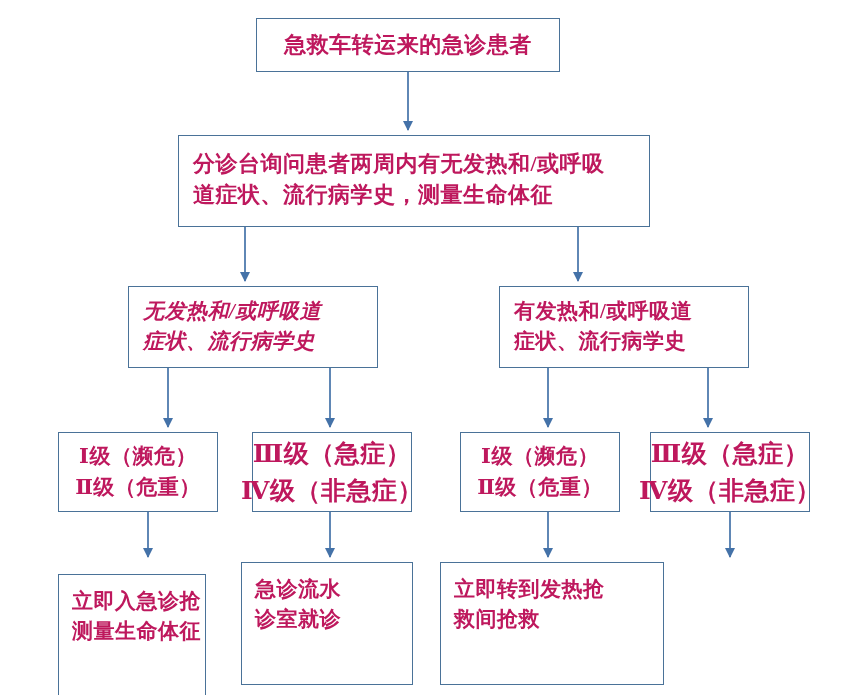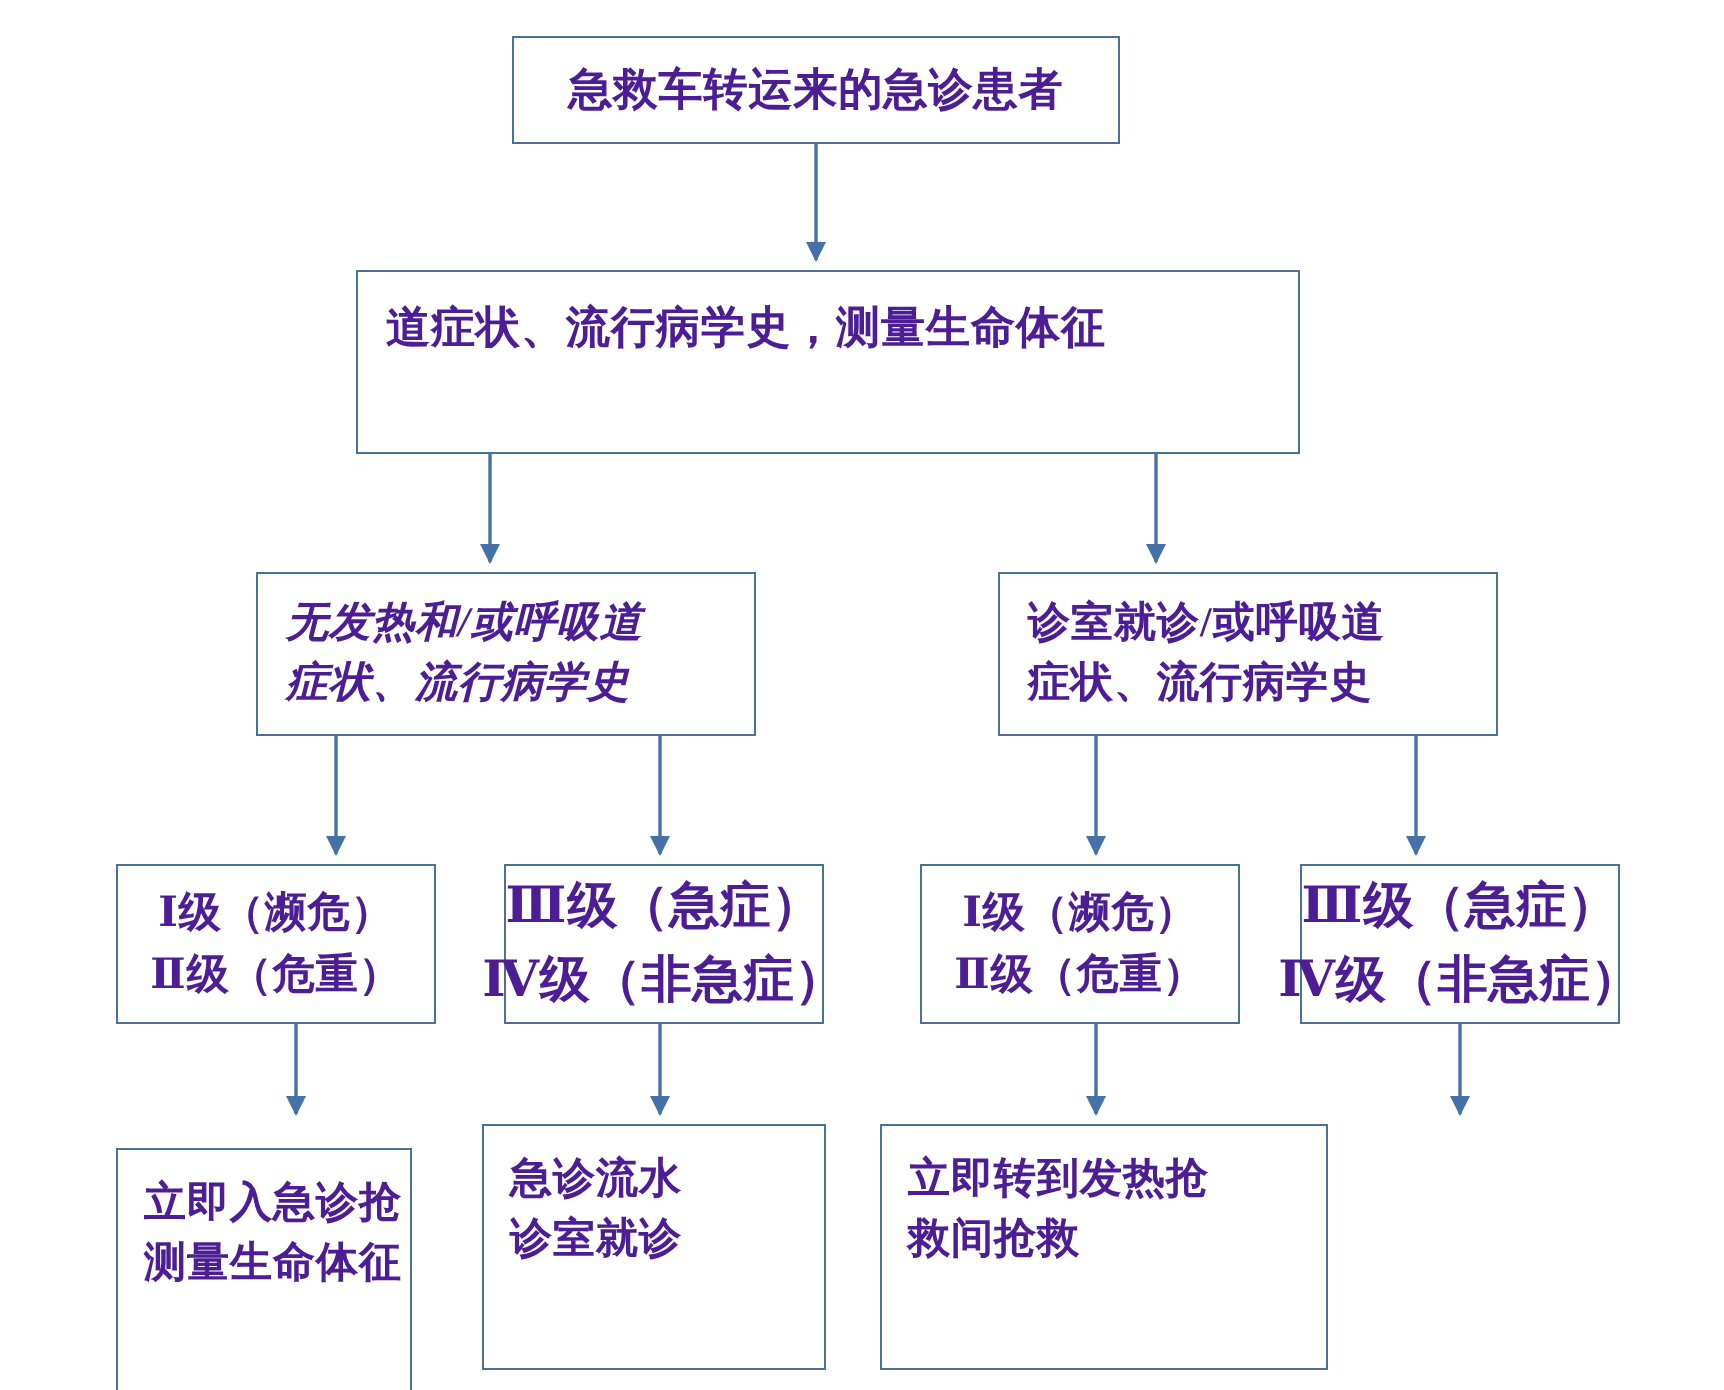--- a/index.html
+++ b/index.html
@@ -10,21 +10,21 @@
     overflow:hidden;
   }
   #stage{position:relative;width:862px;height:695px;}
 
   
   .node{
     position:absolute;
     box-sizing:border-box;
     border:1px solid #4a7298;
     background:#ffffff;
-    color:#4c1d95;
+    color:#be185d;
     font-weight:700;
     letter-spacing:.5px;
     display:flex;
     flex-direction:column;
     justify-content:center;
     align-items:center;
     text-align:center;
   }
   .node .ln{display:block;white-space:nowrap;}
 
@@ -81,30 +81,31 @@
       <path d="M548,512 L548,557"></path>
       <path d="M730,512 L730,557"></path>
     </g>
   </svg>
 
   <div class="node n-start">
     <span class="ln">急救车转运来的急诊患者</span>
   </div>
 
   <div class="node n-triage">
+    <span class="ln">分诊台询问患者两周内有无发热和/或呼吸</span>
     <span class="ln">道症状、流行病学史，测量生命体征</span>
   </div>
 
   <div class="node n-branch n-branch-l">
     <span class="ln">无发热和/或呼吸道</span>
     <span class="ln">症状、流行病学史</span>
   </div>
 
   <div class="node n-branch n-branch-r">
-    <span class="ln">诊室就诊/或呼吸道</span>
+    <span class="ln">有发热和/或呼吸道</span>
     <span class="ln">症状、流行病学史</span>
   </div>
 
   <div class="node n-level n-level-1">
     <span class="ln">Ⅰ级（濒危）</span>
     <span class="ln">Ⅱ级（危重）</span>
   </div>
 
   <div class="node n-level n-level-2">
     <span class="ln">Ⅲ级（急症）</span>

